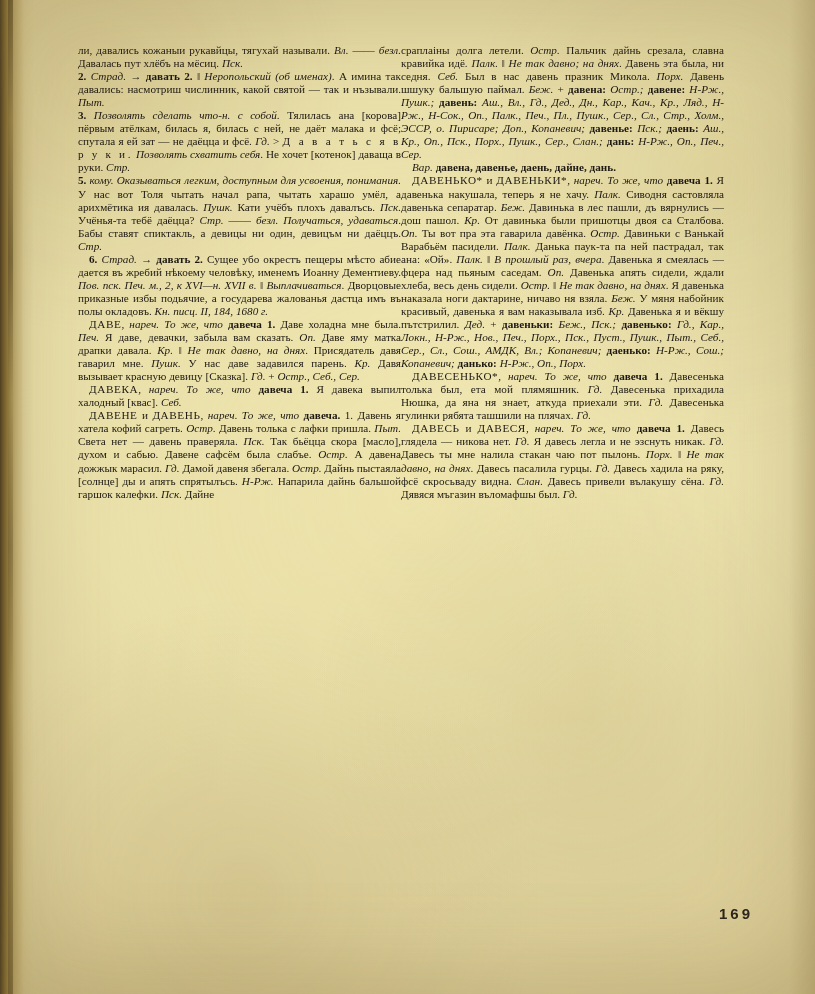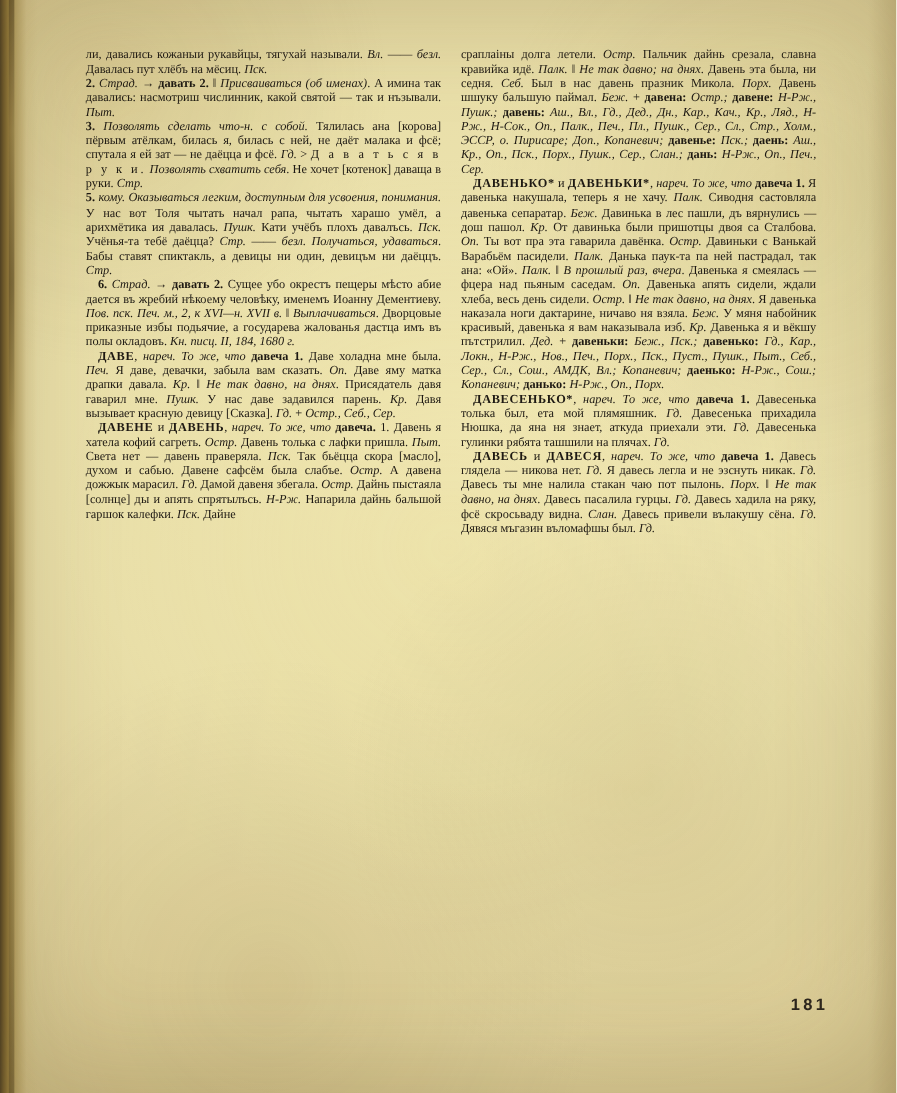--- a/index.html
+++ b/index.html
@@ -61,40 +61,40 @@
     position: absolute; inset: 0; pointer-events: none;
     box-shadow: inset 0 0 90px 24px rgba(120,100,55,.20);
   }
 
   .columns {
     position: absolute;
     left: 78px;
     top: 44px;
     width: 664px;
     display: flex;
-    gap: 18px;
+    align-items: center;
   }
   .col {
     width: 323px;
     font-size: 11.2px;
     line-height: 13.05px;
     text-align: justify;
     text-justify: inter-word;
     hyphens: manual;
   }
   .col.right { width: 323px; }
 
   p.e {
     margin: 0;
     text-indent: 11px;
   }
   p.e.noind { text-indent: 0; }
 
   .hw {            
-    font-weight: bold;
+    font-weight: normal;
     letter-spacing: .6px;
   }
   .it { font-style: italic; }
   .bd { font-weight: bold; }
   .sp { letter-spacing: 2.6px; }
   .blurwrap {
     filter: blur(.22px) contrast(1.06) saturate(.9);
   }
 
   #pagenum {
@@ -110,36 +110,38 @@
 </style>
 </head>
 <body>
 
 <div id="page">
 
   <div class="blurwrap">
     <div class="columns">
       <div class="col left" id="col-left">
           <p class="e noind"><span>ли, давались кожаныи рукавйцы, тягухай называли. </span><span class="it">Вл.</span><span>  ——  </span><span class="it">безл.</span><span> Давалась пут хлёбъ на мёсиц. </span><span class="it">Пск.</span></p>
-          <p class="e noind"><span class="bd">2. </span><span class="it">Страд.</span><span> → </span><span class="bd">давать 2.</span><span> ‖ </span><span class="it">Присваиваться (об именах)</span><span>. А имина так давались: насмотриш числинник, какой святой — так и нъзывали. </span><span class="it">Пыт.</span></p>
+          <p class="e noind"><span class="bd">2. </span><span class="it">Страд.</span><span> → </span><span class="bd">давать 2.</span><span> ‖ </span><span class="it">Неропольский (об именах)</span><span>. А имина так давались: насмотриш числинник, какой святой — так и нъзывали. </span><span class="it">Пыт.</span></p>
           <p class="e noind"><span class="bd">3. </span><span class="it">Позволять сделать что-н. с собой.</span><span> Тялилась ана [корова] пёрвым атёлкам, билась я, билась с ней, не даёт малака и фсё; спутала я ей зат — не даёцца и фсё. </span><span class="it">Гд.</span><span> &gt; </span><span class="sp">Д а в а т ь с я   в   р у к и.</span><span class="it">  Позволять схватить себя</span><span>. Не хочет [котенок] даваща в руки. </span><span class="it">Стр.</span></p>
           <p class="e noind"><span class="bd">5. </span><span class="it">кому. Оказываться легким, доступным для усвоения, понимания.</span><span> У нас вот Толя чытать начал рапа, чытать харашо умёл, а арихмётика ия давалась. </span><span class="it">Пушк.</span><span> Кати учёбъ плохъ давалъсь. </span><span class="it">Пск.</span><span> Учёнья-та тебё даёцца? </span><span class="it">Стр.</span><span>  ——  </span><span class="it">безл. Получаться, удаваться</span><span>. Бабы ставят спиктакль, а девицы ни один, девицъм ни даёццъ. </span><span class="it">Стр.</span></p>
           <p class="e"><span class="bd">6. </span><span class="it">Страд.</span><span> → </span><span class="bd">давать 2.</span><span> Сущее убо окрестъ пещеры мѣсто абие дается въ жребий нѣкоему человѣку, именемъ Иоанну Дементиеву. </span><span class="it">Пов. пск. Печ. м., 2, к XVI—н. XVII в.</span><span> ‖ </span><span class="it">Выплачиваться</span><span>. Дворцовые приказные избы подьячие, а государева жалованья дастца имъ въ полы окладовъ. </span><span class="it">Кн. писц. II, 184, 1680 г.</span></p>
           <p class="e"><span class="hw">ДАВЕ</span><span>, </span><span class="it">нареч. То же, что </span><span class="bd">давеча 1.</span><span> Даве холадна мне была. </span><span class="it">Печ.</span><span> Я даве, девачки, забыла вам сказать. </span><span class="it">Оп.</span><span> Даве яму матка драпки давала. </span><span class="it">Кр.</span><span> ‖ </span><span class="it">Не так давно, на днях</span><span>. Присядатель давя гаварил мне. </span><span class="it">Пушк.</span><span> У нас даве задавился парень. </span><span class="it">Кр.</span><span> Давя вызывает красную девицу [Сказка]. </span><span class="it">Гд.</span><span> + </span><span class="it">Остр., Себ., Сер.</span></p>
+          <p class="e"><span class="hw">ДАВЕКА</span><span>, </span><span class="it">нареч. То же, что </span><span class="bd">давеча 1.</span><span> Я давека выпил халодный [квас]. </span><span class="it">Себ.</span></p>
           <p class="e"><span class="hw">ДАВЕНЕ</span><span> и </span><span class="hw">ДАВЕНЬ</span><span>, </span><span class="it">нареч. То же, что </span><span class="bd">давеча.</span><span> 1. Давень я хатела кофий сагреть. </span><span class="it">Остр.</span><span> Давень толька с лафки пришла. </span><span class="it">Пыт.</span><span> Света нет — давень праверяла. </span><span class="it">Пск.</span><span> Так бьёцца скора [масло], духом и сабью. Давене сафсём была слабъе. </span><span class="it">Остр.</span><span> А давена дожжык марасил. </span><span class="it">Гд.</span><span> Дамой давеня збегала. </span><span class="it">Остр.</span><span> Дайнь пыстаяла [солнце] ды и апять спрятылъсь. </span><span class="it">Н-Рж.</span><span> Напарила дайнь бальшой гаршок калефки. </span><span class="it">Пск.</span><span> Дайне</span></p>
         </div>
       <div class="col right" id="col-right">
           <p class="e noind"><span>сраплаiны долга летели. </span><span class="it">Остр.</span><span> Пальчик дайнь срезала, славна кравийка идё. </span><span class="it">Палк.</span><span> ‖ </span><span class="it">Не так давно; на днях</span><span>. Давень эта была, ни седня. </span><span class="it">Себ.</span><span> Был в нас давень празник Микола. </span><span class="it">Порх.</span><span> Давень шшуку бальшую паймал. </span><span class="it">Беж.</span><span> + </span><span class="bd">давена: </span><span class="it">Остр.;</span><span class="bd"> давене: </span><span class="it">Н-Рж., Пушк.;</span><span class="bd"> давень: </span><span class="it">Аш., Вл., Гд., Дед., Дн., Кар., Кач., Кр., Ляд., Н-Рж., Н-Сок., Оп., Палк., Печ., Пл., Пушк., Сер., Сл., Стр., Холм., ЭССР, о. Пирисаре; Доп., Копаневич;</span><span class="bd"> давенье: </span><span class="it">Пск.;</span><span class="bd"> даень: </span><span class="it">Аш., Кр., Оп., Пск., Порх., Пушк., Сер., Слан.;</span><span class="bd"> дань: </span><span class="it">Н-Рж., Оп., Печ., Сер.</span></p>
+          <p class="e"><span class="it">Вар. </span><span class="bd">давена, давенье, даень, дайне, дань.</span></p>
           <p class="e"><span class="hw">ДАВЕНЬКО*</span><span> и </span><span class="hw">ДАВЕНЬКИ*</span><span>, </span><span class="it">нареч. То же, что </span><span class="bd">давеча 1.</span><span> Я давенька накушала, теперь я не хачу. </span><span class="it">Палк.</span><span> Сиводня састовляла давенька сепаратар. </span><span class="it">Беж.</span><span> Давинька в лес пашли, дъ вярнулись — дош пашол. </span><span class="it">Кр.</span><span> От давинька были пришотцы двоя са Сталбова. </span><span class="it">Оп.</span><span> Ты вот пра эта гаварила давёнка. </span><span class="it">Остр.</span><span> Давиньки с Ванькай Варабьём пасидели. </span><span class="it">Палк.</span><span> Данька паук-та па ней пастрадал, так ана: «Ой». </span><span class="it">Палк.</span><span> ‖ </span><span class="it">В прошлый раз, вчера</span><span>. Давенька я смеялась — фцера над пьяным саседам. </span><span class="it">Оп.</span><span> Давенька апять сидели, ждали хлеба, весь день сидели. </span><span class="it">Остр.</span><span> ‖ </span><span class="it">Не так давно, на днях</span><span>. Я давенька наказала ноги дактарине, ничаво ня взяла. </span><span class="it">Беж.</span><span> У мяня набойник красивый, давенька я вам наказывала изб. </span><span class="it">Кр.</span><span> Давенька я и вёкшу пътстрилил. </span><span class="it">Дед.</span><span> + </span><span class="bd">давеньки: </span><span class="it">Беж., Пск.;</span><span class="bd"> давенько: </span><span class="it">Гд., Кар., Локн., Н-Рж., Нов., Печ., Порх., Пск., Пуст., Пушк., Пыт., Себ., Сер., Сл., Сош., АМДК, Вл.; Копаневич;</span><span class="bd"> даенько: </span><span class="it">Н-Рж., Сош.; Копаневич;</span><span class="bd"> данько: </span><span class="it">Н-Рж., Оп., Порх.</span></p>
           <p class="e"><span class="hw">ДАВЕСЕНЬКО*</span><span>, </span><span class="it">нареч. То же, что </span><span class="bd">давеча 1.</span><span> Давесенька толька был, ета мой плямяшник. </span><span class="it">Гд.</span><span> Давесенька прихадила Нюшка, да яна ня знает, аткуда приехали эти. </span><span class="it">Гд.</span><span> Давесенька гулинки рябята ташшили на плячах. </span><span class="it">Гд.</span></p>
           <p class="e"><span class="hw">ДАВЕСЬ</span><span> и </span><span class="hw">ДАВЕСЯ</span><span>, </span><span class="it">нареч. То же, что </span><span class="bd">давеча 1.</span><span> Давесь глядела — никова нет. </span><span class="it">Гд.</span><span> Я давесь легла и не эзснуть никак. </span><span class="it">Гд.</span><span> Давесь ты мне налила стакан чаю пот пылонь. </span><span class="it">Порх.</span><span> ‖ </span><span class="it">Не так давно, на днях</span><span>. Давесь пасалила гурцы. </span><span class="it">Гд.</span><span> Давесь хадила на ряку, фсё скросьваду видна. </span><span class="it">Слан.</span><span> Давесь привели вълакушу сёна. </span><span class="it">Гд.</span><span> Дявяся мъгазин въломафшы был. </span><span class="it">Гд.</span></p>
         </div>
     </div>
   </div>
 
-  <div id="pagenum">181</div>
+  <div id="pagenum">169</div>
 
   <div id="grain"></div>
   <div id="gutter"></div>
   <div id="gutter2"></div>
   <div id="edgeR"></div>
   <div id="vignette"></div>
 </div>
 
 </body></html>

